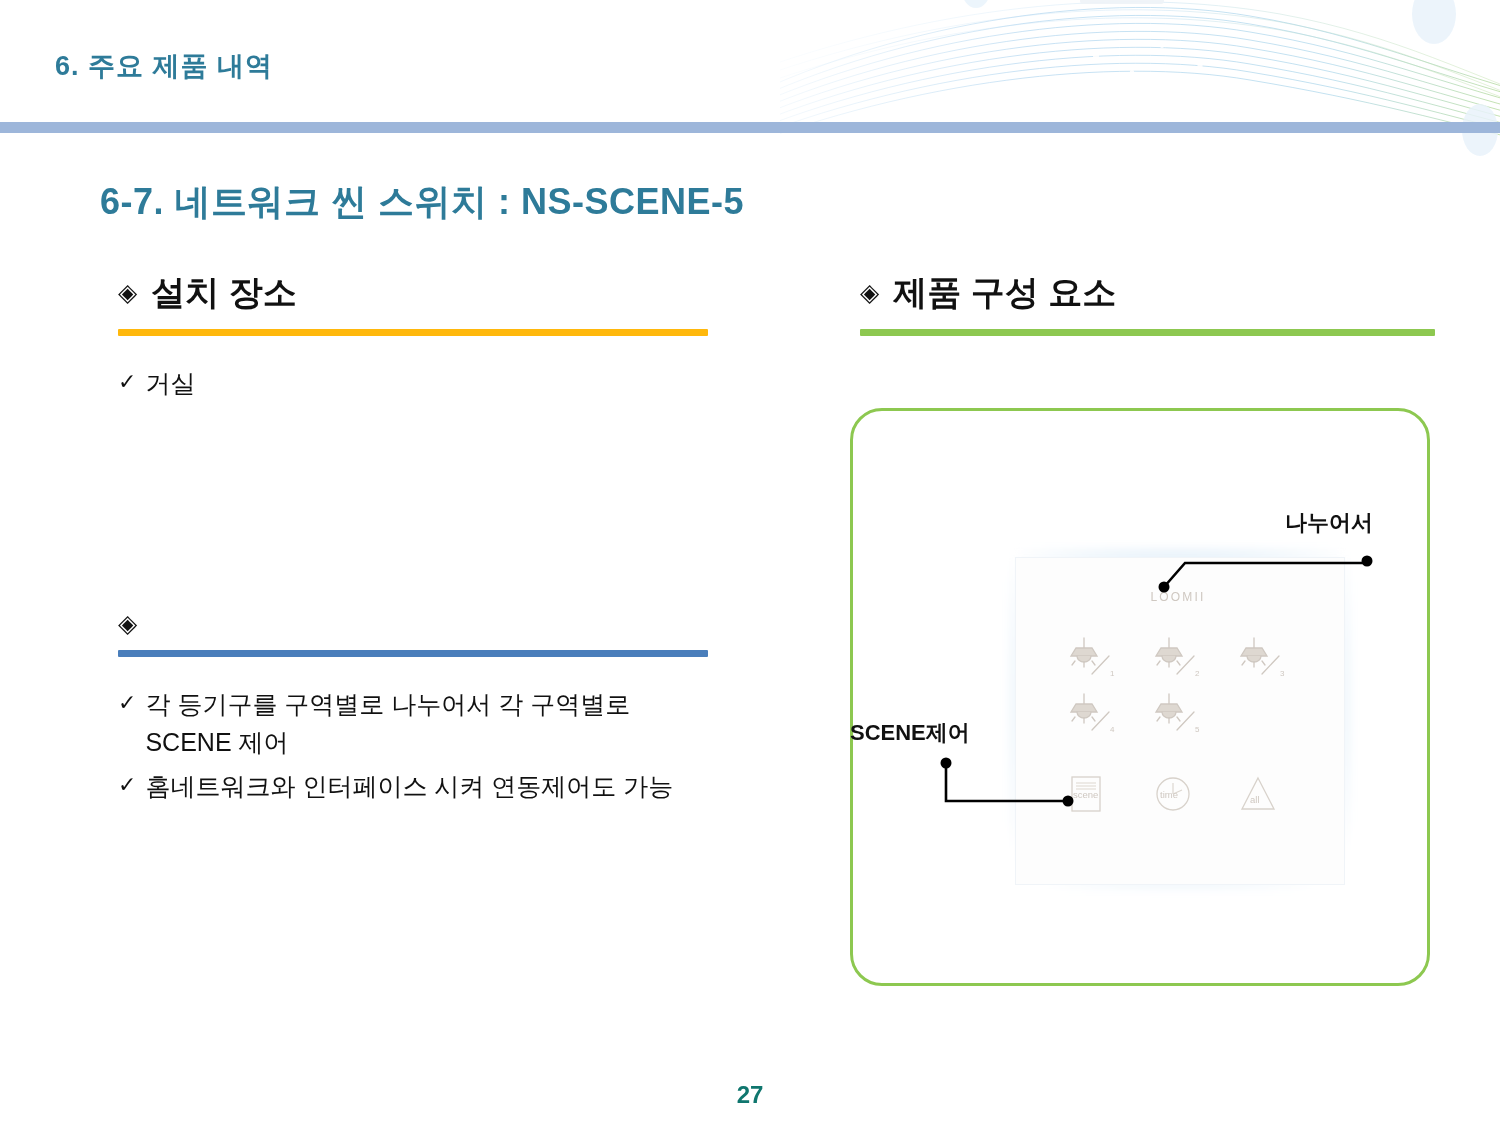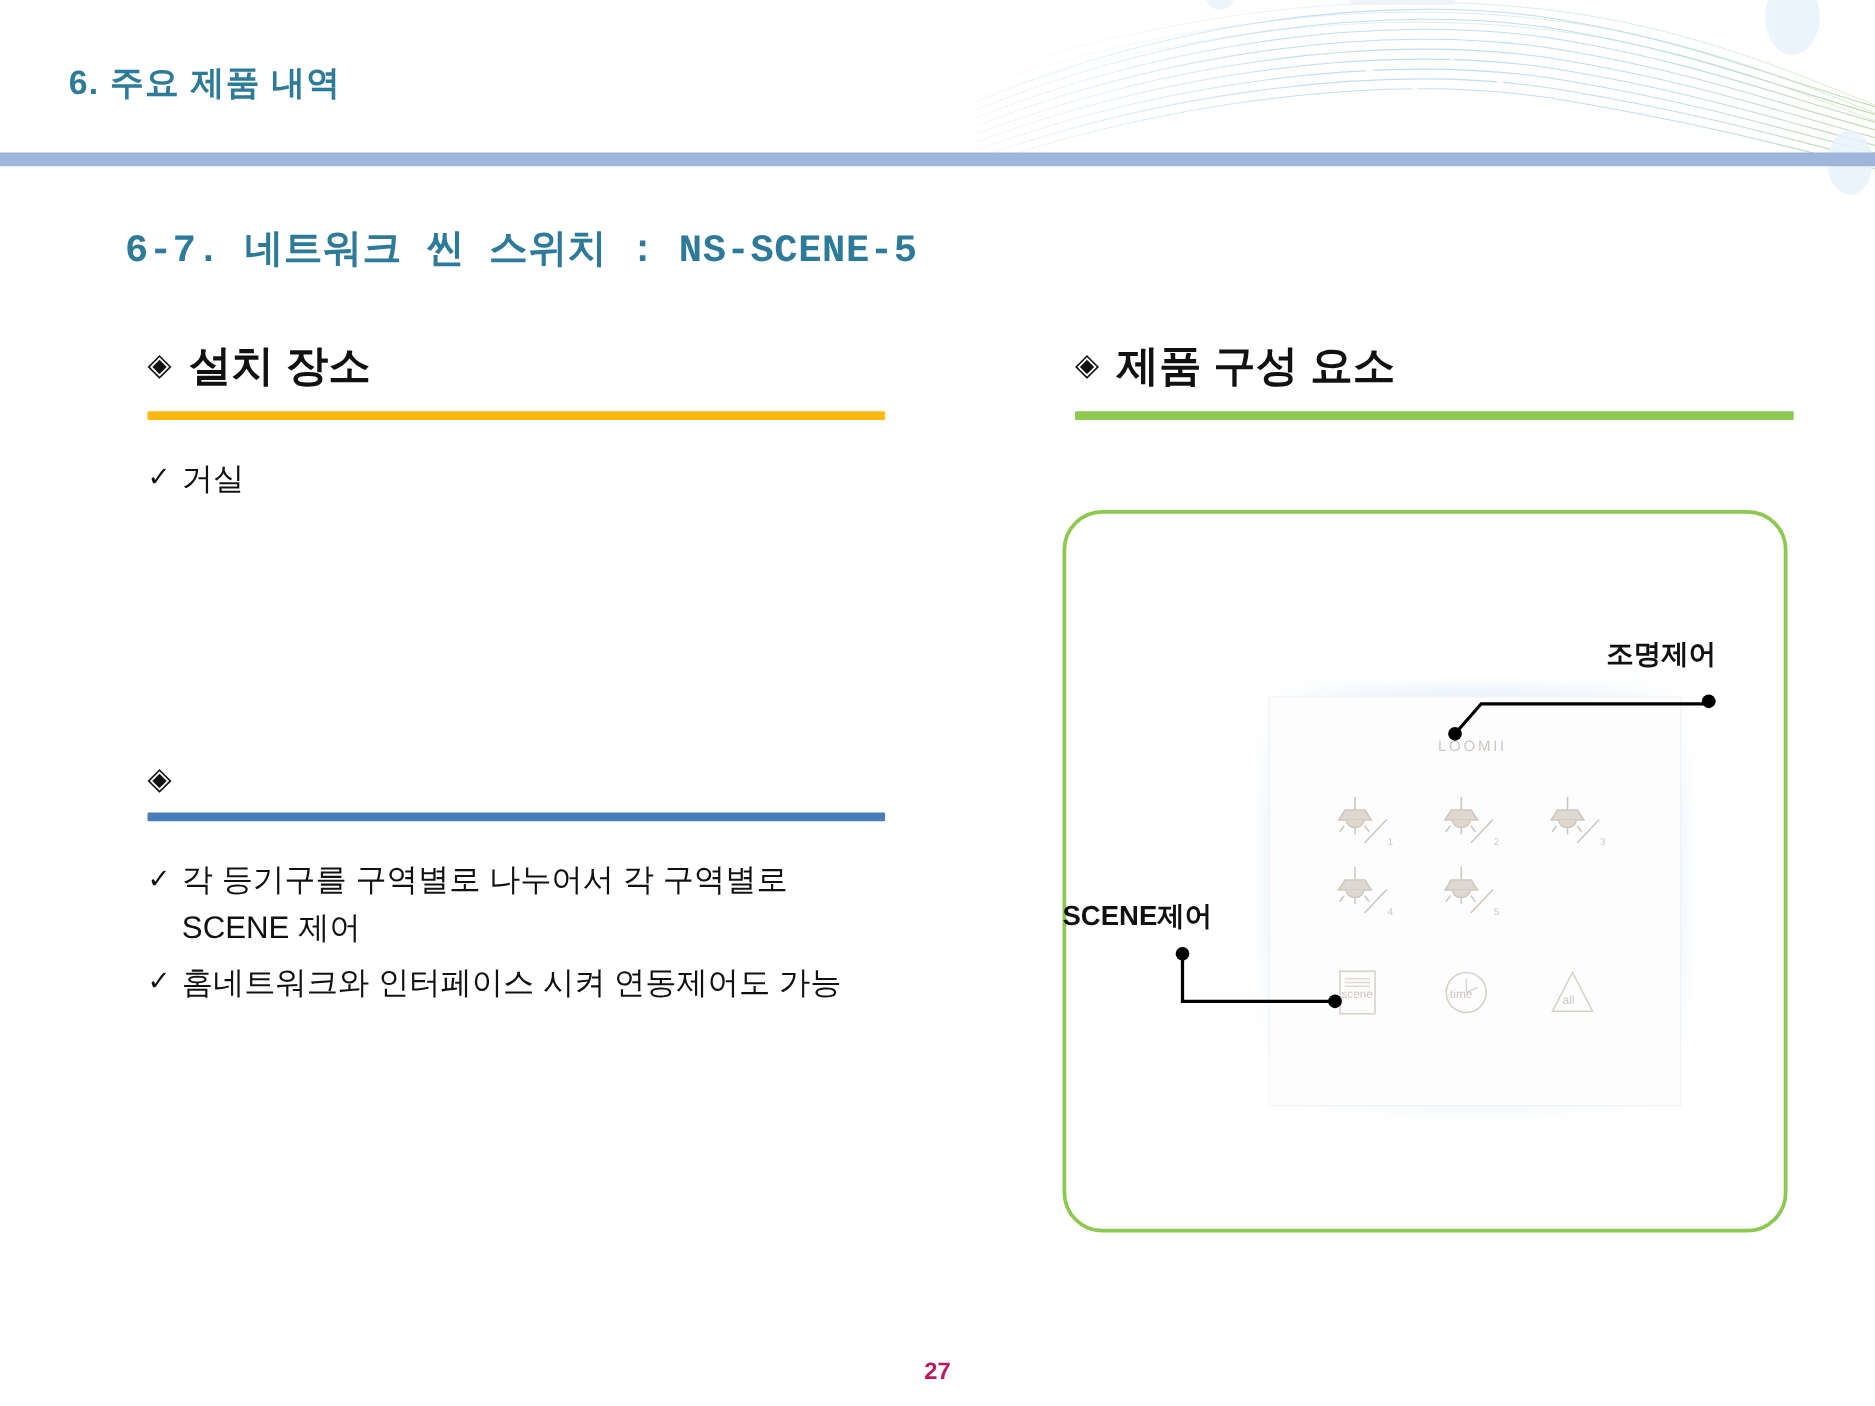--- a/index.html
+++ b/index.html
@@ -21,22 +21,22 @@
     position:absolute;left:55px;top:48px;
     font-size:27px;font-weight:bold;color:#2E7B99;
     letter-spacing:1px;white-space:nowrap;
   }
   .header-rule{
     position:absolute;left:0;top:122px;width:1500px;height:11px;
     background:#9DB6DA;
   }
   .sub-title{
     position:absolute;left:100px;top:178px;
-    font-size:31px;font-weight:bold;color:#2E7B99;
-    letter-spacing:0.5px;white-space:nowrap;font-family:Liberation Mono, monospace;
+    font-size:36px;font-weight:bold;color:#2E7B99;
+    letter-spacing:0.5px;white-space:nowrap;
   }
 
   
   .sec{position:absolute;}
   .sec-head{display:flex;align-items:center;gap:14px;}
   .diamond{
     font-size:25px;line-height:1;color:#111;
     display:inline-block;transform:translateY(-1px);
   }
   .sec-title{font-size:34px;font-weight:bold;color:#111;white-space:nowrap;}
@@ -85,21 +85,21 @@
 
   
   .callout-label{
     position:absolute;font-size:22px;font-weight:bold;color:#111;white-space:nowrap;
   }
   .callout-svg{position:absolute;left:0;top:0;width:1500px;height:1125px;pointer-events:none;}
 
   
   .page-num{
     position:absolute;left:0;right:0;bottom:16px;text-align:center;
-    font-size:19px;font-weight:bold;color:#be185d;
+    font-size:24px;font-weight:bold;color:#0f766e;
   }
 </style>
 </head>
 <body>
 
 <div class="slide">
 
   <div class="deco-wrap">
     <svg width="740" height="180" viewBox="0 0 740 180">
       <defs>
@@ -315,17 +315,17 @@
     <circle cx="1164" cy="587" r="5.5" fill="#000"></circle>
     <circle cx="1367" cy="561" r="5.5" fill="#000"></circle>
 
     <g stroke="#000" stroke-width="2.6" fill="none">
       <path d="M946,763 L946,801 L1068,801"></path>
     </g>
     <circle cx="946" cy="763" r="5.5" fill="#000"></circle>
     <circle cx="1068" cy="801" r="5.5" fill="#000"></circle>
   </svg>
 
-  <div class="callout-label" style="left:1285px;top:508px;">조명제어</div>
+  <div class="callout-label" style="left:1285px;top:508px;">나누어서</div>
   <div class="callout-label" style="left:850px;top:718px;">SCENE제어</div>
 
   <div class="page-num">27</div>
 </div>
 
 </body></html>

